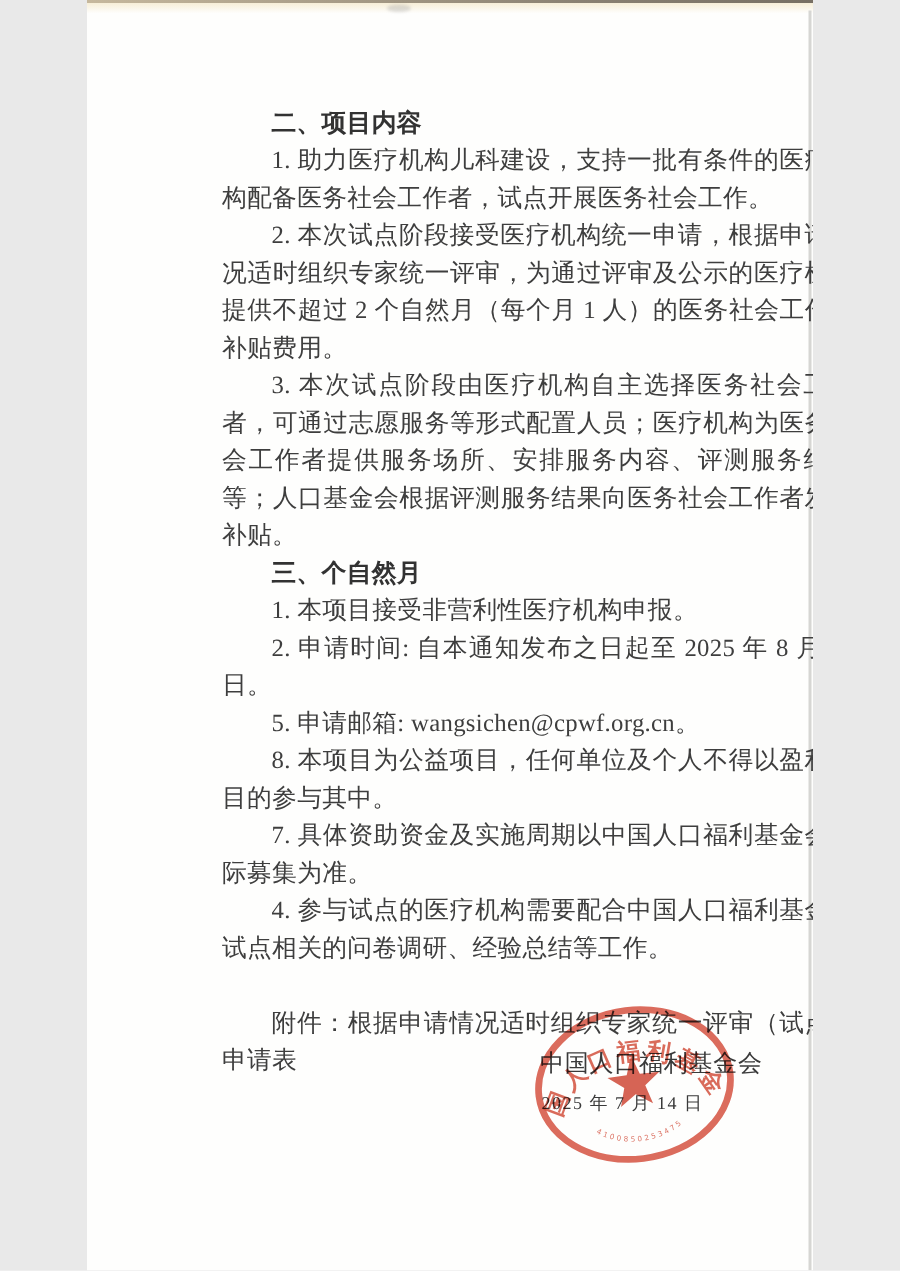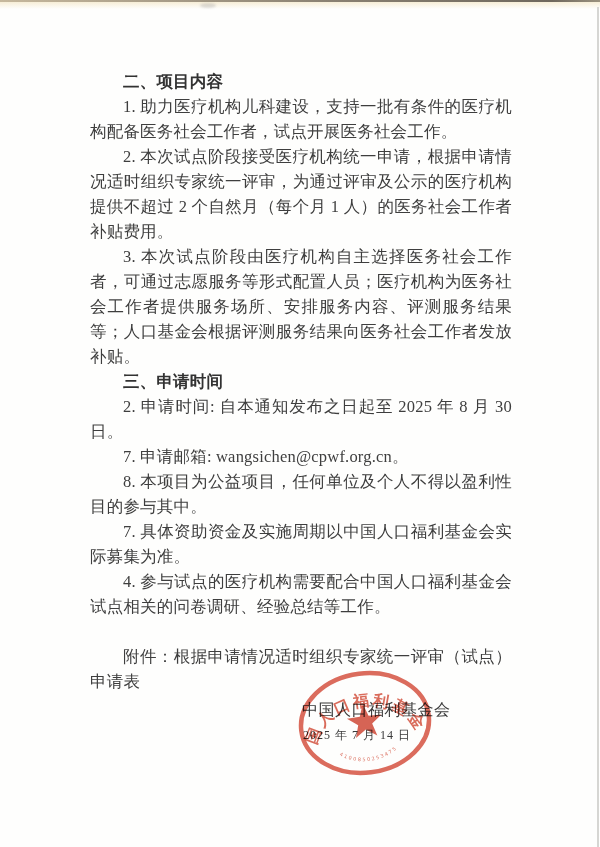--- a/index.html
+++ b/index.html
@@ -1,17 +1,17 @@
 <!DOCTYPE html>
 <html><head>
 <meta charset="utf-8">
 <style>
   html,body { margin:0; padding:0; background:#e9e9e9; }
   .page {
-    position:relative; width:600px; height:847px; margin:0 auto;
+    position:relative; width:484px; height:847px; margin:0 auto;
     background:#fefefdff; overflow:hidden;
     font-family:"Liberation Serif","DejaVu Serif",serif;
   }
   
   .edge-top {
     position:absolute; top:0; left:0; width:600px; height:2px;
     background:linear-gradient(to right,#c6b89d,#8a8172 55%,#6f685d 92%,#9b927f);
   }
   .edge-top-cream {
     position:absolute; top:2px; left:0; width:600px; height:7px;
@@ -67,23 +67,24 @@
   <div class="edge-top-cream"></div>
   <div class="edge-right"></div>
   <div class="smudge"></div>
 
   <main class="body-text">
     <h3>二、项目内容</h3>
     <p>1. 助力医疗机构儿科建设，支持一批有条件的医疗机构配备医务社会工作者，试点开展医务社会工作。</p>
     <p>2. 本次试点阶段接受医疗机构统一申请，根据申请情况适时组织专家统一评审，为通过评审及公示的医疗机构提供不超过 2 个自然月（每个月 1 人）的医务社会工作者补贴费用。</p>
     <p>3. 本次试点阶段由医疗机构自主选择医务社会工作者，可通过志愿服务等形式配置人员；医疗机构为医务社会工作者提供服务场所、安排服务内容、评测服务结果等；人口基金会根据评测服务结果向医务社会工作者发放补贴。</p>
 
-    <h3>三、申请时间</h3>
+    <h3>三、个自然月</h3>
+    <p>1. 本项目接受非营利性医疗机构申报。</p>
     <p>2. 申请时间: 自本通知发布之日起至 2025 年 8 月 30 日。</p>
-    <p>7. 申请邮箱: wangsichen@cpwf.org.cn。</p>
+    <p>5. 申请邮箱: wangsichen@cpwf.org.cn。</p>
 
     <p>8. 本项目为公益项目，任何单位及个人不得以盈利性目的参与其中。</p>
     <p>7. 具体资助资金及实施周期以中国人口福利基金会实际募集为准。</p>
     <p>4. 参与试点的医疗机构需要配合中国人口福利基金会试点相关的问卷调研、经验总结等工作。</p>
 
     <p class="attachment">附件：根据申请情况适时组织专家统一评审（试点）申请表</p>
   </main>
 
   <div class="sig-org">中国人口福利基金会</div>
   <div class="sig-date">2025 年 7 月 14 日</div>

